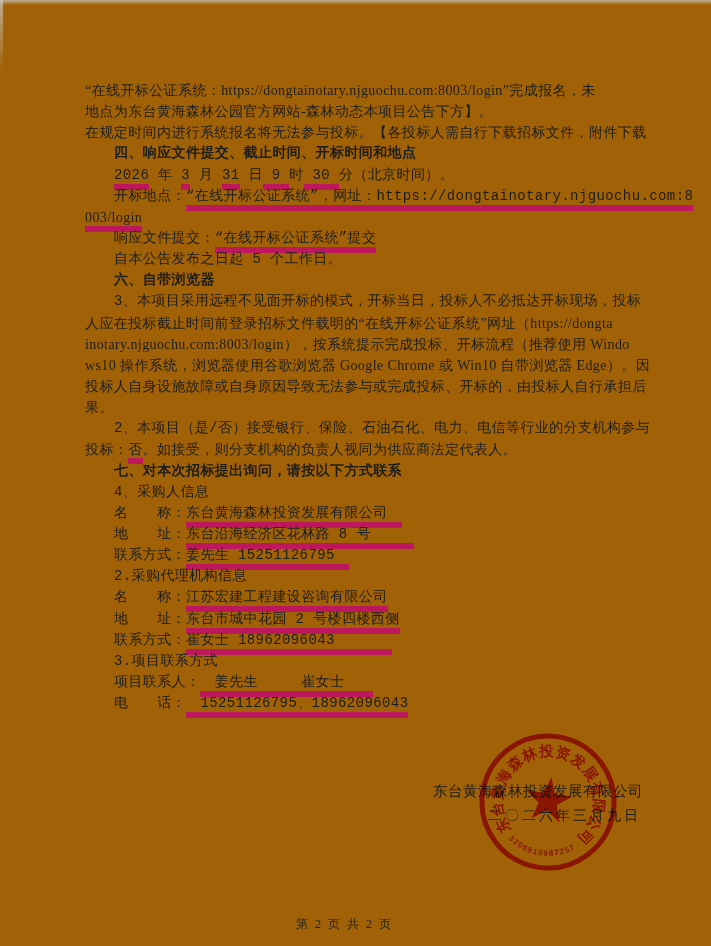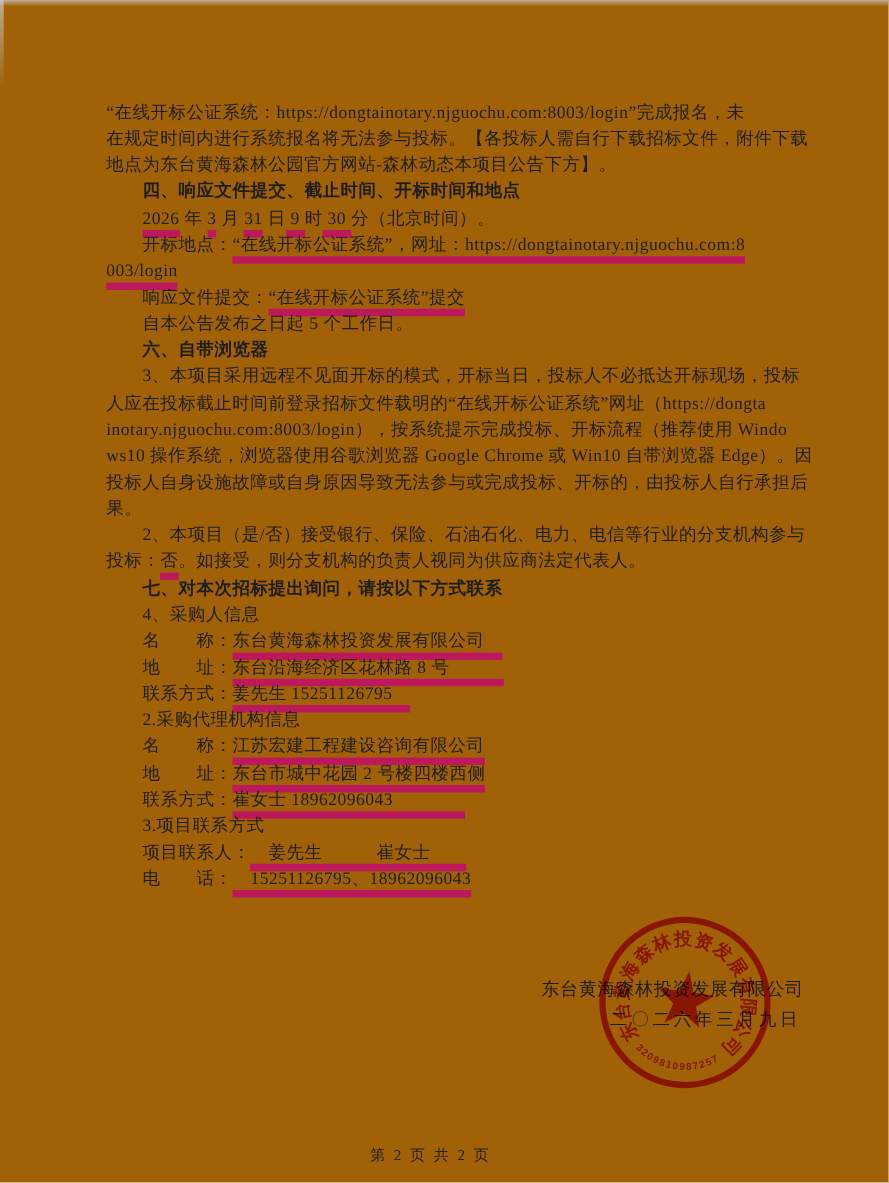--- a/index.html
+++ b/index.html
@@ -18,21 +18,21 @@
   .scan-edge-left{
     position:absolute;top:0;left:0;width:3px;height:70px;
     background:linear-gradient(180deg,#cccccc,rgba(255,255,255,0));
     opacity:.7;
   }
   .doc{
     position:absolute;left:85px;top:80px;width:556px;
     font-size:14px;line-height:21.15px;letter-spacing:.4px;
   }
   .line{white-space:pre;height:21.15px;overflow:visible;}
-  .line.ind{padding-left:29px;}
+  .line.ind{padding-left:29px;font-family:Liberation Mono, monospace;}
   .b{font-weight:bold;}
   .u{border-bottom:6px solid #be185d;padding-bottom:1px;}
   .sig{position:absolute;white-space:pre;color:#1c1c1c;}
   .sig-company{left:433px;top:782px;font-size:14.5px;letter-spacing:.5px;}
   .sig-date{left:488px;top:807px;font-size:14px;letter-spacing:3px;}
   .footer{
     position:absolute;left:0;right:22px;top:884px;text-align:center;
     font-size:12px;letter-spacing:2px;color:#222;margin-top:32px;
   }
   .seal{
@@ -46,22 +46,22 @@
 </style>
 </head>
 <body>
 
 <div class="page">
   <div class="scan-edge-top"></div>
   <div class="scan-edge-left"></div>
 
   <div class="doc">
       <div class="line"><span>“在线开标公证系统：https://dongtainotary.njguochu.com:8003/login”完成报名，未</span></div>
+      <div class="line"><span>地点为东台黄海森林公园官方网站-森林动态本项目公告下方】。</span></div>
       <div class="line"><span>在规定时间内进行系统报名将无法参与投标。【各投标人需自行下载招标文件，附件下载</span></div>
-      <div class="line"><span>地点为东台黄海森林公园官方网站-森林动态本项目公告下方】。</span></div>
       <div class="line ind"><span class="b">四、响应文件提交、截止时间、开标时间和地点</span></div>
       <div class="line ind"><span class="u">2026</span><span> 年 </span><span class="u">3</span><span> 月 </span><span class="u">31</span><span> 日</span><span class="u"> 9 </span><span>时</span><span class="u"> 30 </span><span>分（北京时间）。</span></div>
       <div class="line ind"><span>开标地点：</span><span class="u">“在线开标公证系统”，网址：https://dongtainotary.njguochu.com:8</span></div>
       <div class="line"><span class="u">003/login</span></div>
       <div class="line ind"><span>响应文件提交：</span><span class="u">“在线开标公证系统”提交</span></div>
       <div class="line ind"><span>自本公告发布之日起 5 个工作日。</span></div>
       <div class="line ind"><span class="b">六、自带浏览器</span></div>
       <div class="line ind"><span>3、本项目采用远程不见面开标的模式，开标当日，投标人不必抵达开标现场，投标</span></div>
       <div class="line"><span>人应在投标截止时间前登录招标文件载明的“在线开标公证系统”网址（https://dongta</span></div>
       <div class="line"><span>inotary.njguochu.com:8003/login），按系统提示完成投标、开标流程（推荐使用 Windo</span></div>

